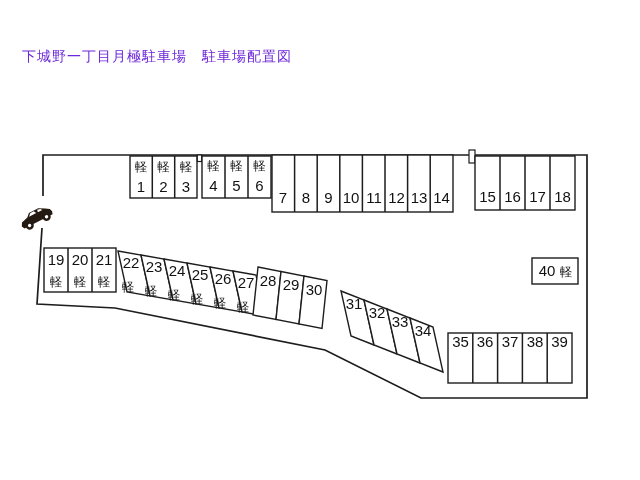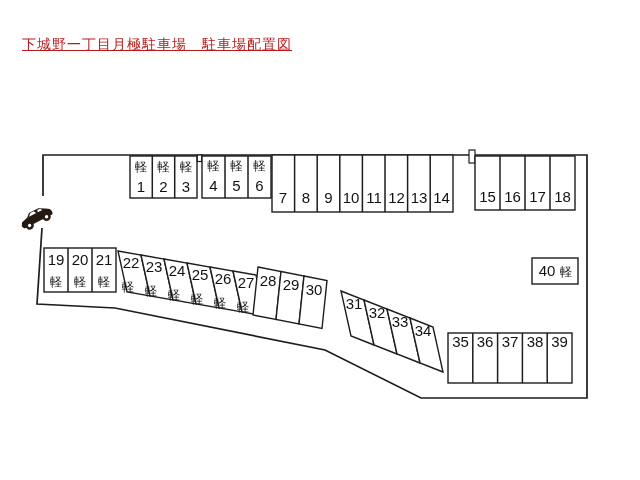--- a/index.html
+++ b/index.html
@@ -1,19 +1,19 @@
 <!DOCTYPE html>
 <html><head>
 <meta charset="utf-8">
 <style>
   html,body{margin:0;padding:0;background:#fff;}
   .page{position:relative;width:640px;height:480px;background:#fff;overflow:hidden;
         font-family:"Liberation Sans",sans-serif;}
-  .title{position:absolute;left:22px;top:36px;font-size:14px;color:#b91c1c;
-         letter-spacing:1px;font-weight:500;text-decoration:underline;}
+  .title{position:absolute;left:22px;top:48px;font-size:14px;color:#6d28d9;
+         letter-spacing:1px;font-weight:500;}
   svg{position:absolute;left:0;top:0;}
   .ln{stroke:#1d1d1d;stroke-width:1.5;fill:none;}
   .cell{stroke:#1d1d1d;stroke-width:1.4;fill:#fff;}
   .num{font-family:"Liberation Sans",sans-serif;font-size:15px;fill:#111;text-anchor:middle;}
   .kei{font-family:"Liberation Sans",sans-serif;font-size:12.5px;fill:#111;text-anchor:middle;}
 </style>
 </head>
 <body>
 
 <div class="page">

